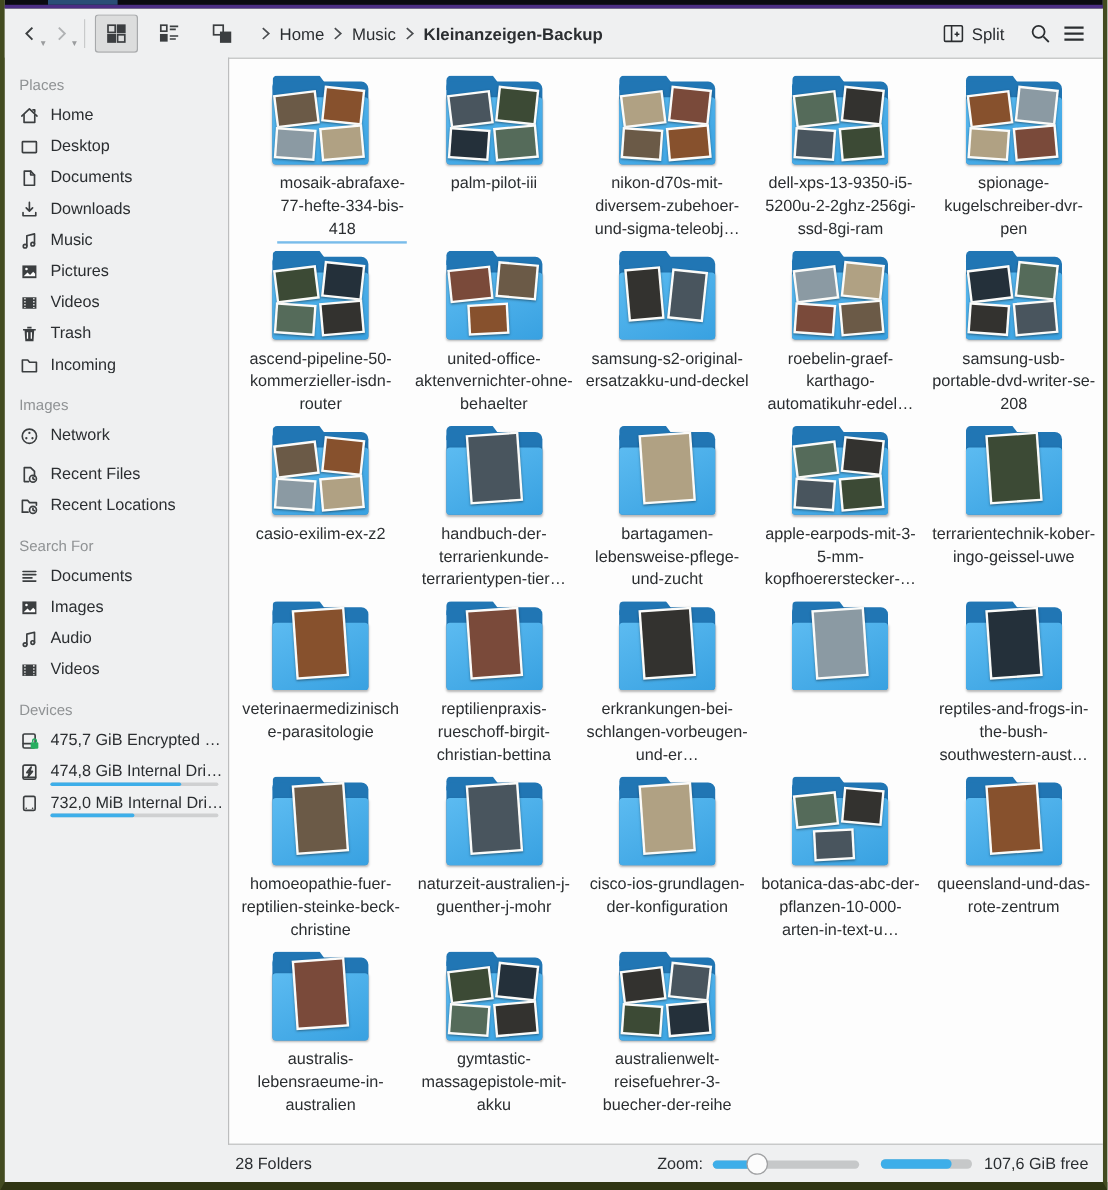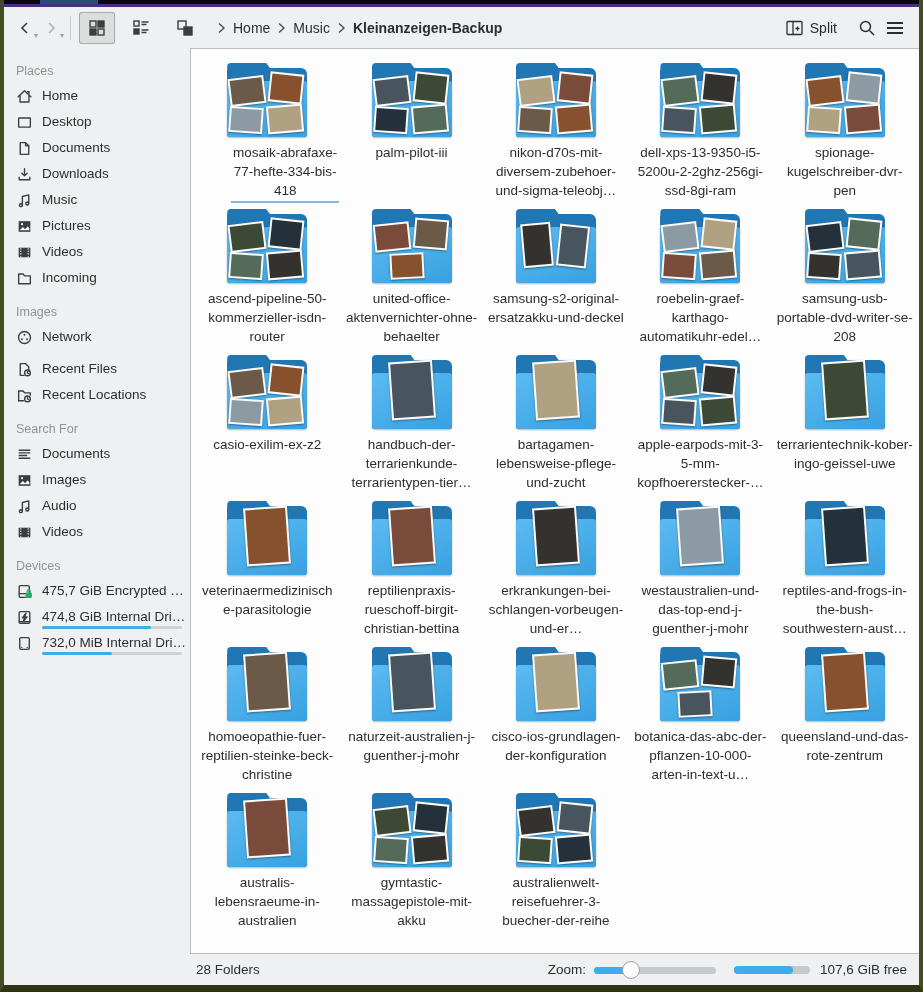--- a/index.html
+++ b/index.html
@@ -256,20 +256,33 @@
                 <path d="M4.5 4v8M11.5 4v8" stroke="#fff" stroke-width="1" stroke-dasharray="1.2 1.2"></path>
               </svg>
             </span>
             <div class="side-lblwrap">
               <span class="side-label">Videos</span>
             </div>
           </div>
           <div class="side-item">
             <span class="side-icon">
               <svg width="17" height="17" viewBox="0 0 16 16">
+                <path d="M3 4.5h10" stroke="currentColor" stroke-width="1.3"></path>
+                <path d="M6.3 2.8h3.4" stroke="currentColor" stroke-width="1.3"></path>
+                <path d="M4.2 4.5h7.6l-.6 9H4.8z" fill="currentColor"></path>
+                <path d="M6.5 6.5v5M9.5 6.5v5" stroke="#fff" stroke-width="1"></path>
+              </svg>
+            </span>
+            <div class="side-lblwrap">
+              <span class="side-label">Trash</span>
+            </div>
+          </div>
+          <div class="side-item">
+            <span class="side-icon">
+              <svg width="17" height="17" viewBox="0 0 16 16">
                 <g fill="none" stroke="currentColor" stroke-width="1.3" stroke-linejoin="round" stroke-linecap="round">
                   <path d="M2.5 13V3.8h4.2l1.4 1.7h5.4V13z"></path>
                 </g>
               </svg>
             </span>
             <div class="side-lblwrap">
               <span class="side-label">Incoming</span>
             </div>
           </div>
         </div>
@@ -728,21 +741,20 @@
             </div>
             <div class="cell">
               <div class="folder-icon">
                 <div class="f-tab"></div>
                 <div class="f-back"></div>
                 <div class="f-front"></div>
                 <div class="thumb" style="left: 26px; top: 6px; width: 44px; height: 58px; transform: rotate(-4deg);">
                   <div class="ph" style="background: rgb(139, 154, 163);"></div>
                 </div>
               </div>
-              <div class="folder-label">westaustralien-und-das-top-end-j-guenther-j-mohr</div>
             </div>
             <div class="cell">
               <div class="folder-icon">
                 <div class="f-tab"></div>
                 <div class="f-back"></div>
                 <div class="f-front"></div>
                 <div class="thumb" style="left: 26px; top: 6px; width: 44px; height: 58px; transform: rotate(-4deg);">
                   <div class="ph" style="background: rgb(36, 48, 58);"></div>
                 </div>
               </div>

